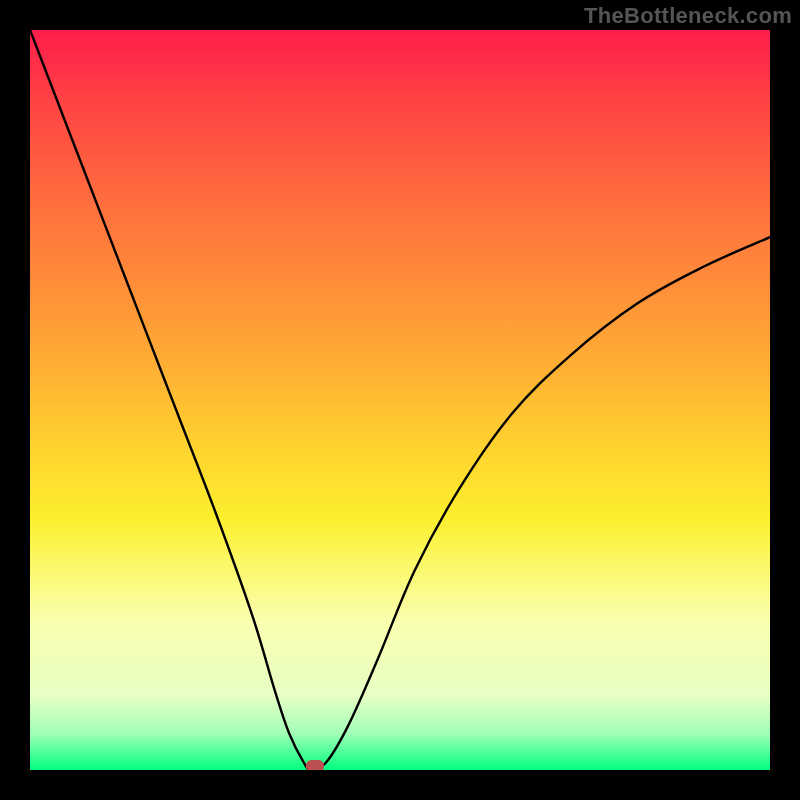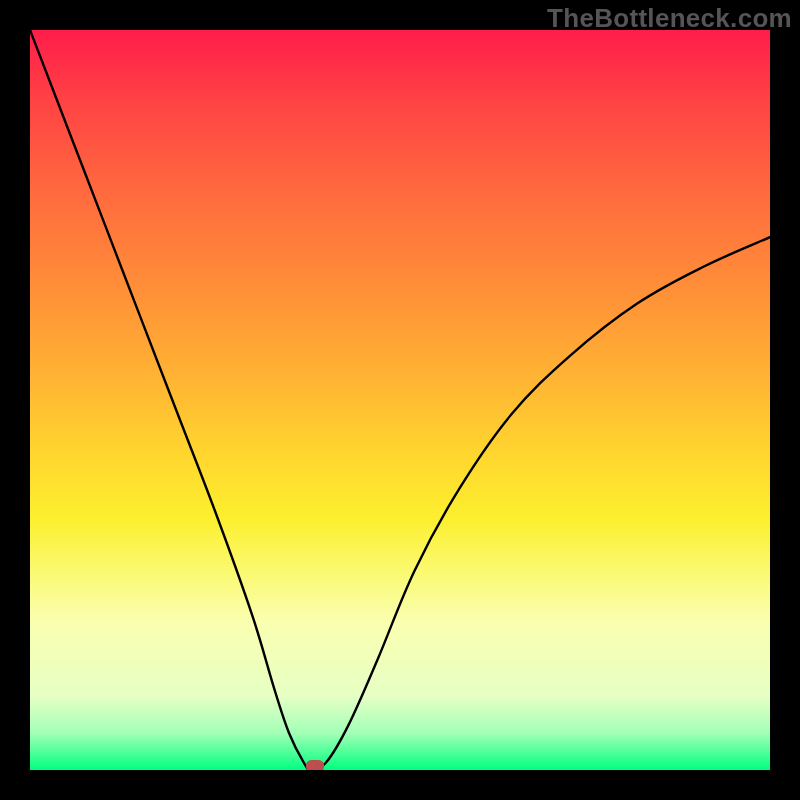--- a/index.html
+++ b/index.html
@@ -15,21 +15,21 @@
     position: relative;
     width: 800px;
     height: 800px;
     background: #000;
   }
   .watermark {
     position: absolute;
     top: 3px;
     right: 8px;
     color: #555;
-    font-size: 26px;
+    font-size: 22px;
     font-weight: 600;
     letter-spacing: 0.3px;
     z-index: 20;
   }
   .plot {
     position: absolute;
     left: 30px;
     top: 30px;
     width: 740px;
     height: 740px;

